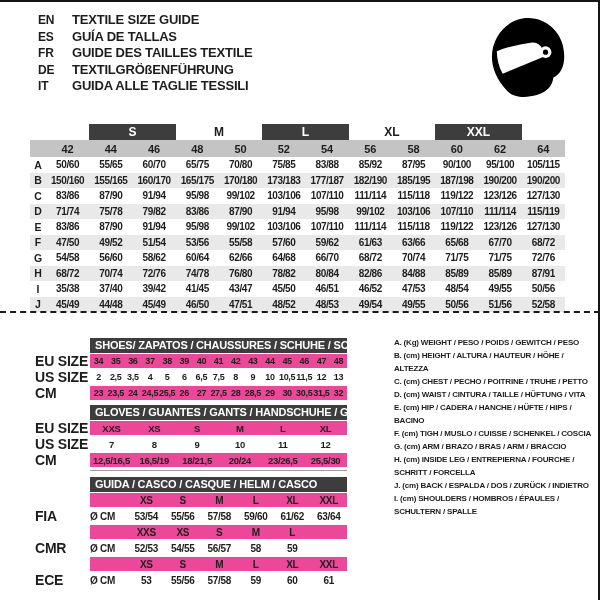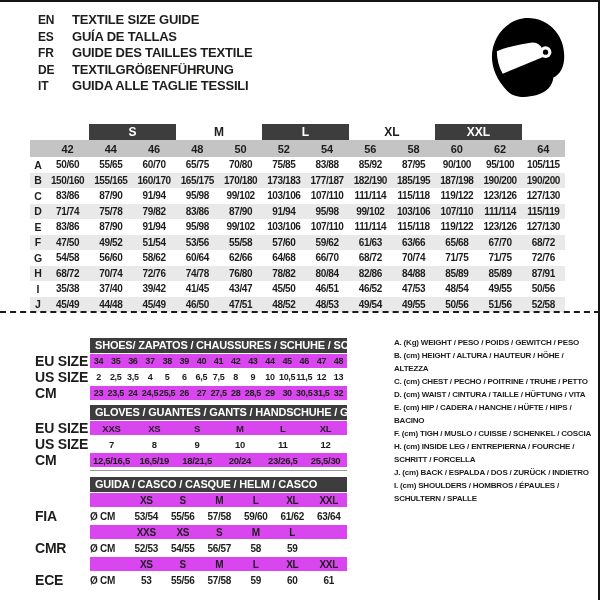--- a/index.html
+++ b/index.html
@@ -37,21 +37,21 @@
   
   .block { position: absolute; }
   .bt-title {
     margin-left: 55px; width: 257px; height: 15px; line-height: 15px;
     background: #3d3d3d; color: #fff; font-weight: 700; font-size: 11px;
     padding-left: 5px; letter-spacing: -0.2px; white-space: nowrap; overflow: hidden;
   }
   .bt-row { display: flex; height: 16px; align-items: center; }
   .bt-label { width: 55px; font-weight: 700; font-size: 14px; flex: none; letter-spacing: -0.2px; }
   .bt-vals { flex: 1; display: flex; height: 14px; align-items: center; }
-  .bt-vals.shaded { background: #d946ef; }
+  .bt-vals.shaded { background: #ec4899; }
   .bt-cell { flex: 1; text-align: center; font-weight: 700; font-size: 9px; letter-spacing: -0.3px; }
   .bt-unit { width: 38px; flex: none; font-weight: 700; font-size: 10px; letter-spacing: -0.3px; }
   .shoes   { left: 35px; top: 338px; width: 312px; }
   .gloves  { left: 35px; top: 405px; width: 312px; }
   .gloves .bt-cell { font-size: 9.5px; }
   .glove-sep { margin-left: 55px; margin-top: 2px; border-top: 1px solid #999; }
   .helmet-tbl { left: 35px; top: 477px; width: 312px; }
   .helmet-tbl .bt-cell { font-size: 10px; }
 
   
@@ -458,16 +458,17 @@
     </div>
 </div>
 
 <div class="legend">
     <div class="legend-item">A. (Kg) WEIGHT / PESO / POIDS / GEWITCH / PESO</div>
     <div class="legend-item">B. (cm) HEIGHT / ALTURA / HAUTEUR / HÖHE / ALTEZZA</div>
     <div class="legend-item">C. (cm) CHEST / PECHO / POITRINE / TRUHE / PETTO</div>
     <div class="legend-item">D. (cm) WAIST / CINTURA / TAILLE / HÜFTUNG / VITA</div>
     <div class="legend-item">E. (cm) HIP / CADERA / HANCHE / HÜFTE / HIPS / BACINO</div>
     <div class="legend-item">F. (cm) TIGH / MUSLO / CUISSE / SCHENKEL / COSCIA</div>
+    <div class="legend-item">G. (cm) ARM / BRAZO / BRAS / ARM / BRACCIO</div>
     <div class="legend-item">H. (cm) INSIDE LEG / ENTREPIERNA / FOURCHE / SCHRITT / FORCELLA</div>
     <div class="legend-item">J. (cm) BACK / ESPALDA / DOS / ZURÜCK / INDIETRO</div>
     <div class="legend-item">I. (cm) SHOULDERS / HOMBROS / ÉPAULES / SCHULTERN / SPALLE</div>
   </div>
 
 </body></html>

